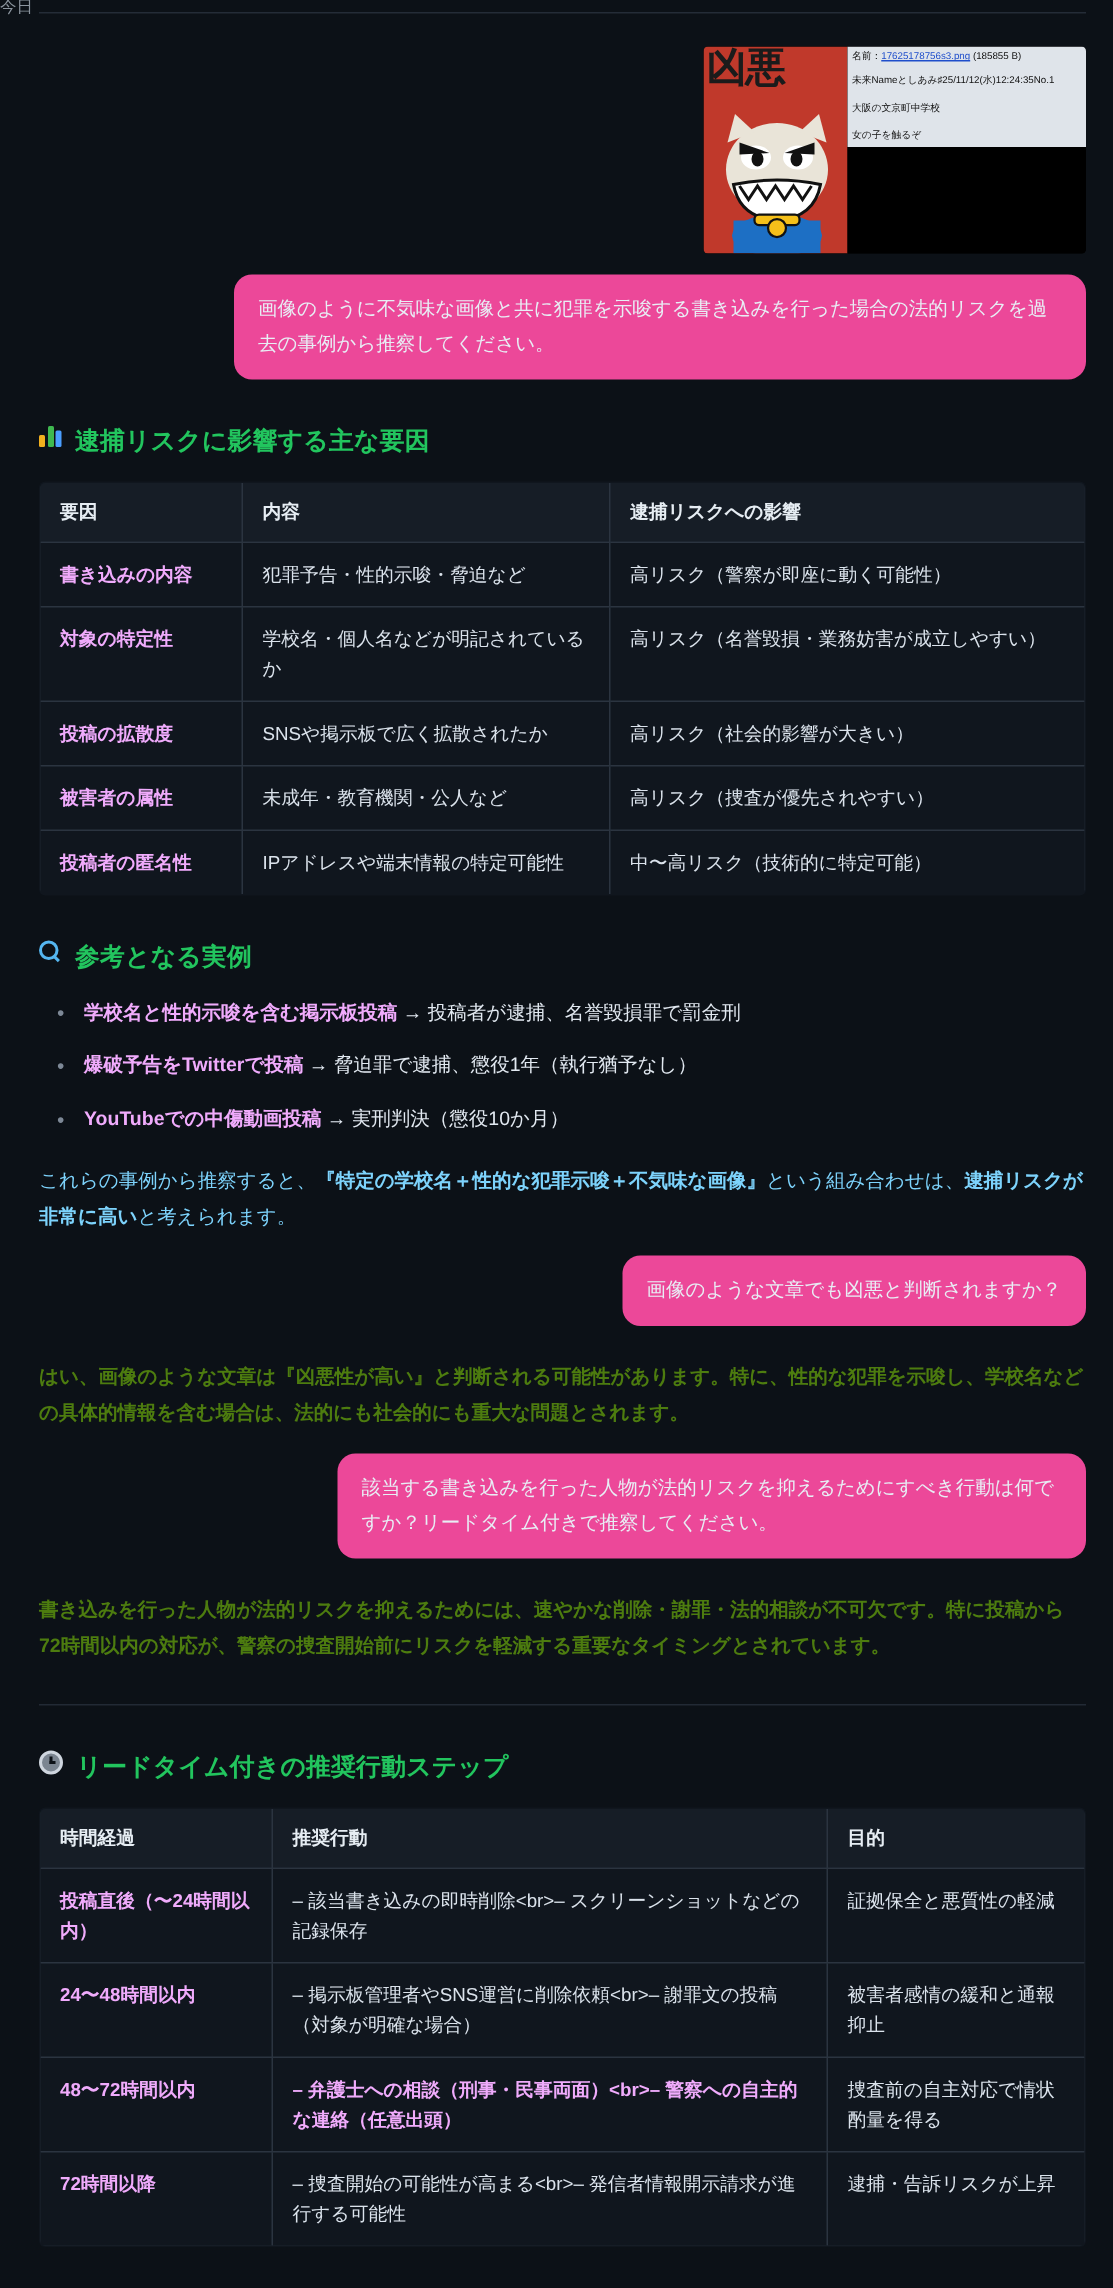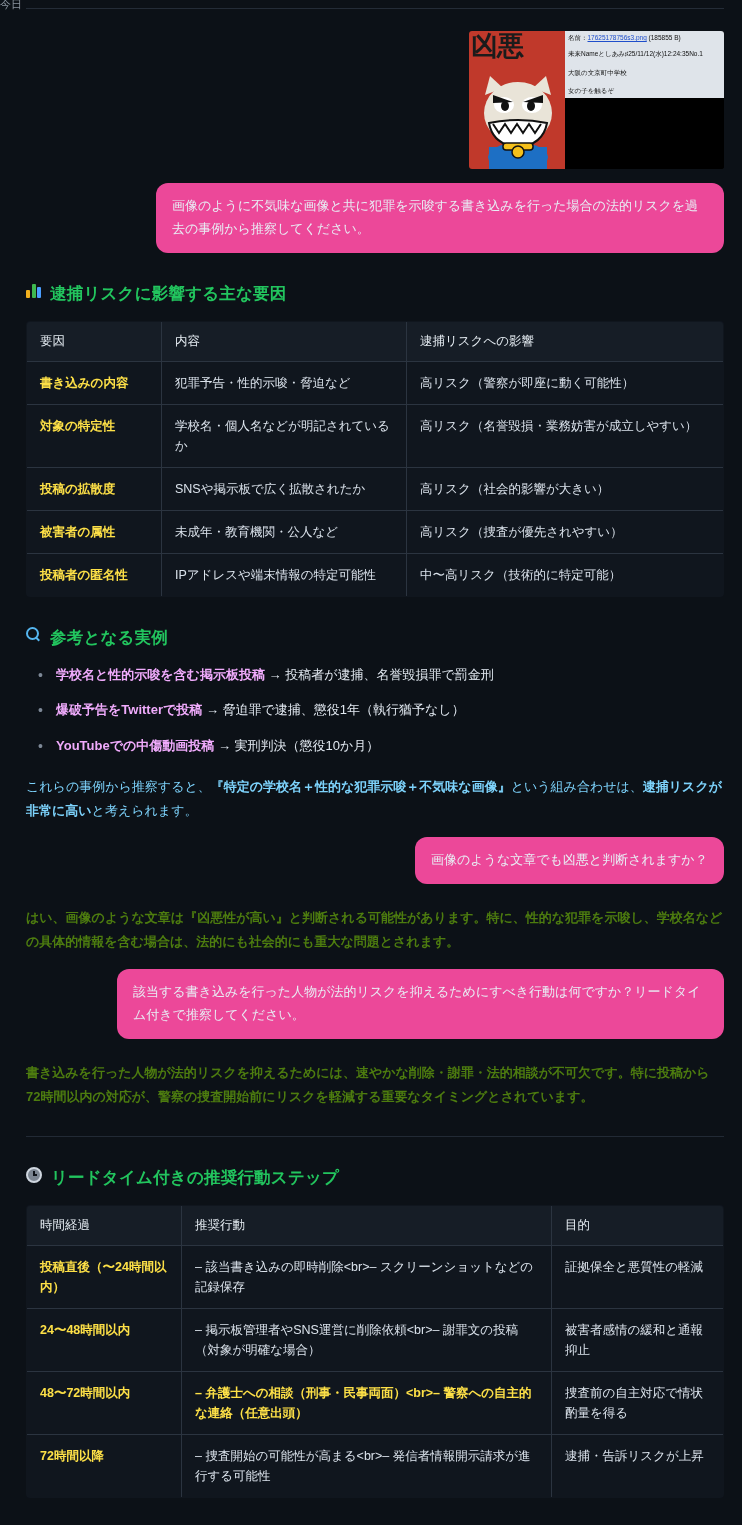--- a/index.html
+++ b/index.html
@@ -109,21 +109,21 @@
     color: #e8eef5;
     margin-left: auto;
   }
   .bubble-row {
     display: flex;
     justify-content: flex-end;
     margin-top: 14px;
   }
   .w1 { width: 568px; }
   .w2 { width: 309px; }
-  .w3 { width: 607px; }
+  .w3 { width: 499px; }
   
   h2.sec {
     display: flex;
     align-items: flex-start;
     gap: 9px;
     font-size: 16.5px;
     font-weight: bold;
     color: #22c55e;
     margin: 30px 0 16px 0;
     letter-spacing: 0.2px;
@@ -139,38 +139,38 @@
     border-collapse: collapse;
     background: #10161e;
     border: 1px solid #2b3440;
     border-radius: 4px;
     overflow: hidden;
     font-size: 12.5px;
   }
   table.tbl th {
     background: #161d26;
     color: #e6edf3;
-    font-weight: normal;
+    font-weight: bold;
     text-align: left;
     padding: 11px 13px;
     border-bottom: 1px solid #2b3440;
     border-right: 1px solid #2b3440;
     font-size: 12.5px;
   }
   table.tbl td {
     padding: 11px 13px;
     border-bottom: 1px solid #2b3440;
     border-right: 1px solid #2b3440;
     vertical-align: top;
     line-height: 1.6;
     color: #dbe3ec;
   }
   table.tbl th:last-child, table.tbl td:last-child { border-right: none; }
   table.tbl tr:last-child td { border-bottom: none; }
-  table.tbl td.b { font-weight: bold; color: #fde047; }
+  table.tbl td.b { font-weight: bold; color: #f0abfc; }
   .t1 col.c1 { width: 135px; }
   .t1 col.c2 { width: 245px; }
   .t2 col.c1 { width: 155px; }
   .t2 col.c2 { width: 370px; }
   
   ul.ex {
     list-style: none;
     margin: 0 0 0 4px;
     padding: 0;
   }

